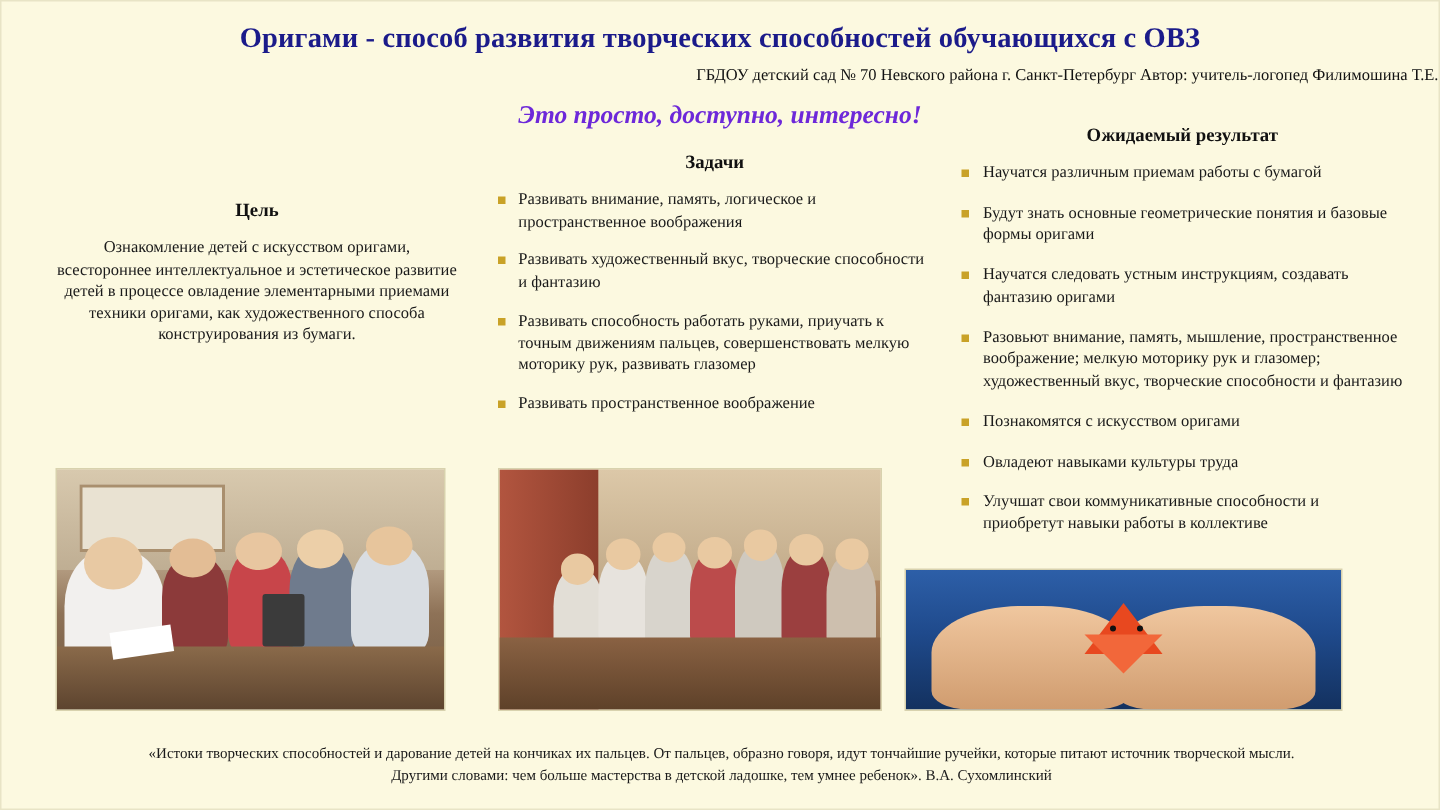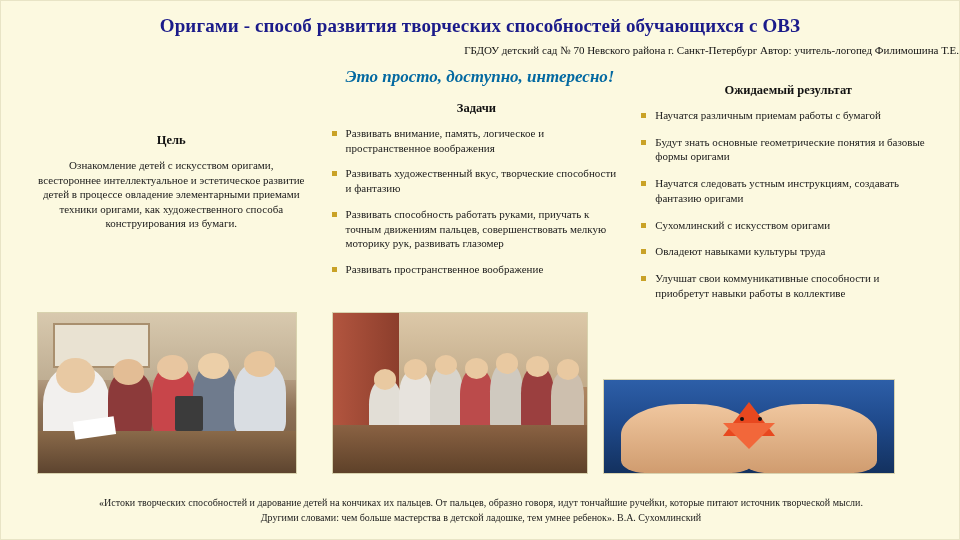--- a/index.html
+++ b/index.html
@@ -35,21 +35,21 @@
     text-align: right;
     font-size: 11px;
     color: #111;
     padding-top: 7px;
   }
   .tagline {
     text-align: center;
     font-weight: bold;
     font-style: italic;
     font-size: 17px;
-    color: #0369a1;
+    color: #6d28d9;
     padding-top: 11px;
   }
   .columns {
     display: flex;
     padding: 14px 14px 0 14px;
     box-sizing: border-box;
   }
   .col {
     box-sizing: border-box;
   }
@@ -205,21 +205,22 @@
         <li>Развивать пространственное воображение</li>
       </ul>
     </div>
 
     <div class="col col-result">
       <div class="col-head result">Ожидаемый результат</div>
       <ul class="bullets">
         <li>Научатся различным приемам работы с бумагой</li>
         <li>Будут  знать основные геометрические понятия и базовые формы оригами</li>
         <li>Научатся следовать устным инструкциям, создавать фантазию оригами</li>
-        <li>Сухомлинский  с искусством оригами</li>
+        <li>Разовьют внимание, память, мышление, пространственное воображение; мелкую моторику рук и глазомер; художественный вкус, творческие способности и фантазию</li>
+        <li>Познакомятся  с искусством оригами</li>
         <li>Овладеют навыками культуры труда</li>
         <li>Улучшат свои коммуникативные способности и приобретут навыки работы в коллективе</li>
       </ul>
     </div>
 
   </div>
 
   <div class="photos">
 
     <div class="photo photo-1">

